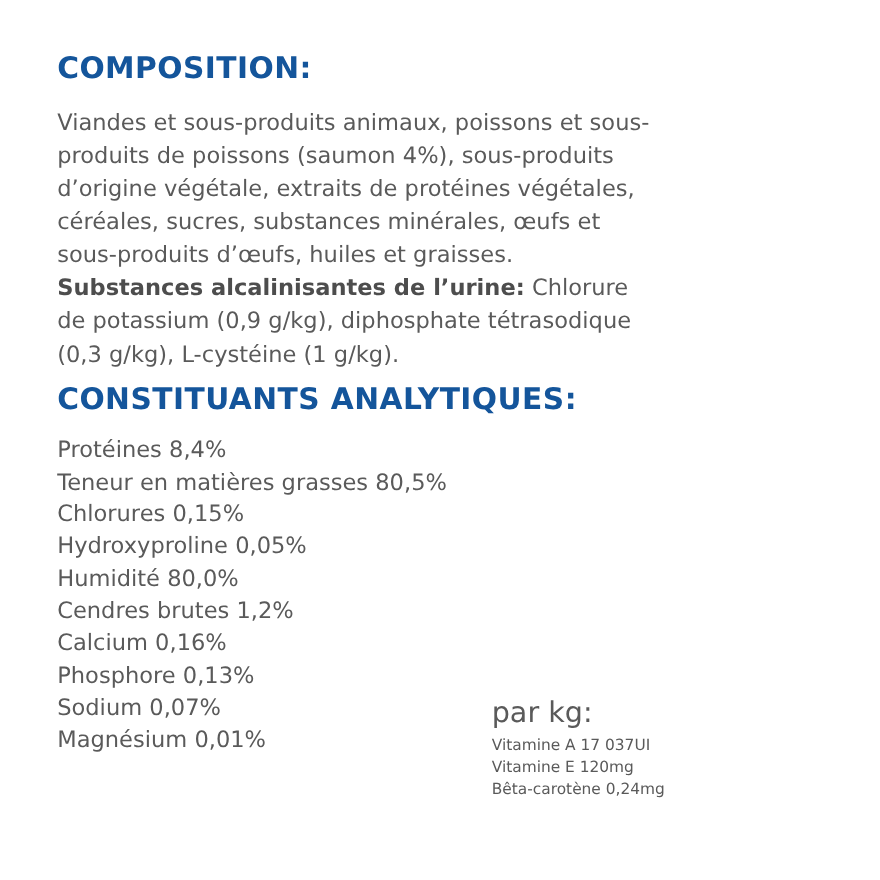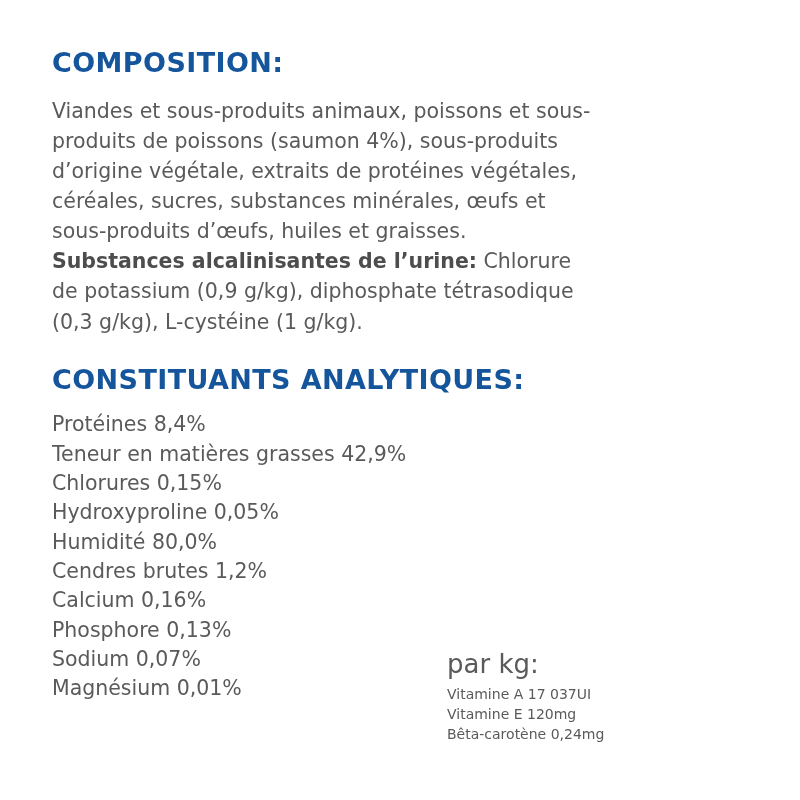--- a/index.html
+++ b/index.html
@@ -38,21 +38,21 @@
     line-height: 1.47;
     color: #5a5a5a;
     margin: 18px 0 0 0;
     max-width: 700px;
   }
   .body-text b {
     color: #4d4d4d;
     font-weight: bold;
   }
   #analytiques-title {
-    margin-top: 28px;
+    margin-top: 12px;
   }
   .analytics-wrap {
     display: flex;
     margin-top: 16px;
   }
   .col-left {
     width: 395px;
     flex: 0 0 395px;
   }
   .col-right {
@@ -91,21 +91,21 @@
 
   <p class="body-text">
     <span>Viandes et sous-produits animaux, poissons et sous-produits de poissons (saumon 4%), sous-produits d’origine végétale, extraits de protéines végétales, céréales, sucres, substances minérales, œufs et sous-produits d’œufs, huiles et graisses. </span><b>Substances alcalinisantes de l’urine:</b><span> Chlorure de potassium (0,9 g/kg), diphosphate tétrasodique (0,3 g/kg), L-cystéine (1 g/kg).</span>
   </p>
 
   <h1 class="section-title" id="analytiques-title">CONSTITUANTS ANALYTIQUES:</h1>
 
   <div class="analytics-wrap">
     <div class="col-left">
       <div class="nutrient-line">Protéines 8,4%</div>
-      <div class="nutrient-line">Teneur en matières grasses 42,9%</div>
+      <div class="nutrient-line">Teneur en matières grasses 80,5%</div>
       <div class="nutrient-line">Chlorures 0,15%</div>
       <div class="nutrient-line">Hydroxyproline 0,05%</div>
       <div class="nutrient-line">Humidité 80,0%</div>
       <div class="nutrient-line">Cendres brutes 1,2%</div>
       <div class="nutrient-line">Calcium 0,16%</div>
       <div class="nutrient-line">Phosphore 0,13%</div>
       <div class="nutrient-line">Sodium 0,07%</div>
       <div class="nutrient-line">Magnésium 0,01%</div>
     </div>
 

